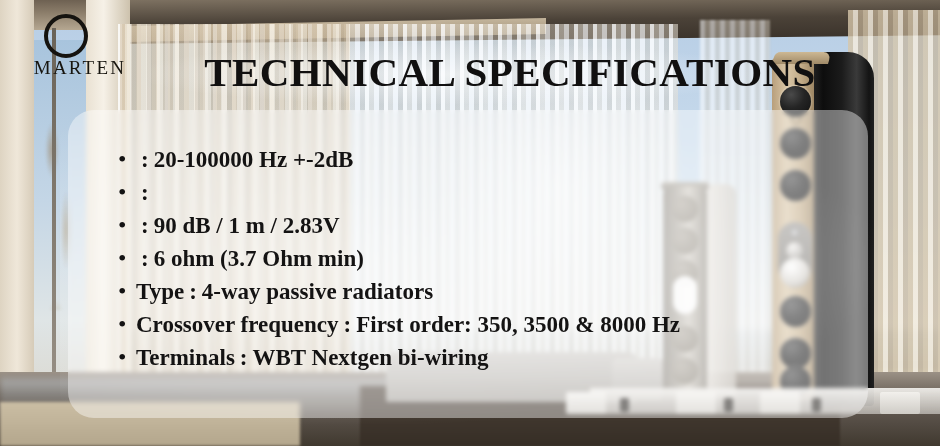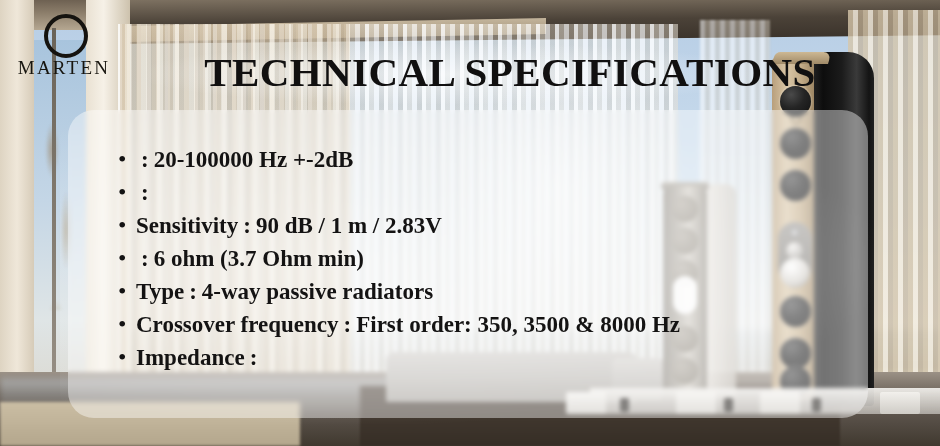--- a/index.html
+++ b/index.html
@@ -235,21 +235,21 @@
     background:radial-gradient(ellipse at center,rgba(255,255,255,.55),rgba(255,255,255,0) 75%);
   }
 
   
   .logo{position:absolute;left:8px;top:8px;width:112px;height:74px;}
   .logo-ring{
     position:absolute;left:36px;top:6px;width:36px;height:36px;border-radius:50%;
     border:4px solid #15130f;
   }
   .logo-word{
-    position:absolute;left:0;top:50px;width:112px;text-align:center;
+    position:absolute;left:16px;top:50px;width:112px;text-align:center;
     font-family:"Liberation Serif", serif;font-size:19px;color:#17150f;
     letter-spacing:2.2px;font-weight:400;line-height:1;
   }
 
   
   .title{
     position:absolute;left:0;top:50px;width:940px;
     padding-left:80px;box-sizing:border-box;
     text-align:center;
     font-family:"Liberation Serif", serif;
@@ -359,21 +359,20 @@
       <span class="bullet">•</span>
       <span class="spec-sep">:</span>
       <span class="spec-value">20-100000 Hz +-2dB</span>
     </div>
     <div class="spec-row">
       <span class="bullet">•</span>
       <span class="spec-sep">:</span>
     </div>
     <div class="spec-row">
       <span class="bullet">•</span>
-      <span class="spec-label">Sensitivity</span>
       <span class="spec-sep">:</span>
       <span class="spec-value">90 dB / 1 m / 2.83V</span>
     </div>
     <div class="spec-row">
       <span class="bullet">•</span>
       <span class="spec-sep">:</span>
       <span class="spec-value">6 ohm (3.7 Ohm min)</span>
     </div>
     <div class="spec-row">
       <span class="bullet">•</span>
@@ -382,18 +381,19 @@
       <span class="spec-value">4-way passive radiators</span>
     </div>
     <div class="spec-row">
       <span class="bullet">•</span>
       <span class="spec-label">Crossover frequency</span>
       <span class="spec-sep">:</span>
       <span class="spec-value">First order: 350, 3500 &amp; 8000 Hz</span>
     </div>
     <div class="spec-row">
       <span class="bullet">•</span>
-      <span class="spec-label">Impedance</span>
-      <span class="spec-sep">:</span>
+      <span class="spec-label">Terminals</span>
+      <span class="spec-sep">:</span>
+      <span class="spec-value">WBT Nextgen bi-wiring</span>
     </div>
   </div>
 
 </div>
 
 </body></html>

